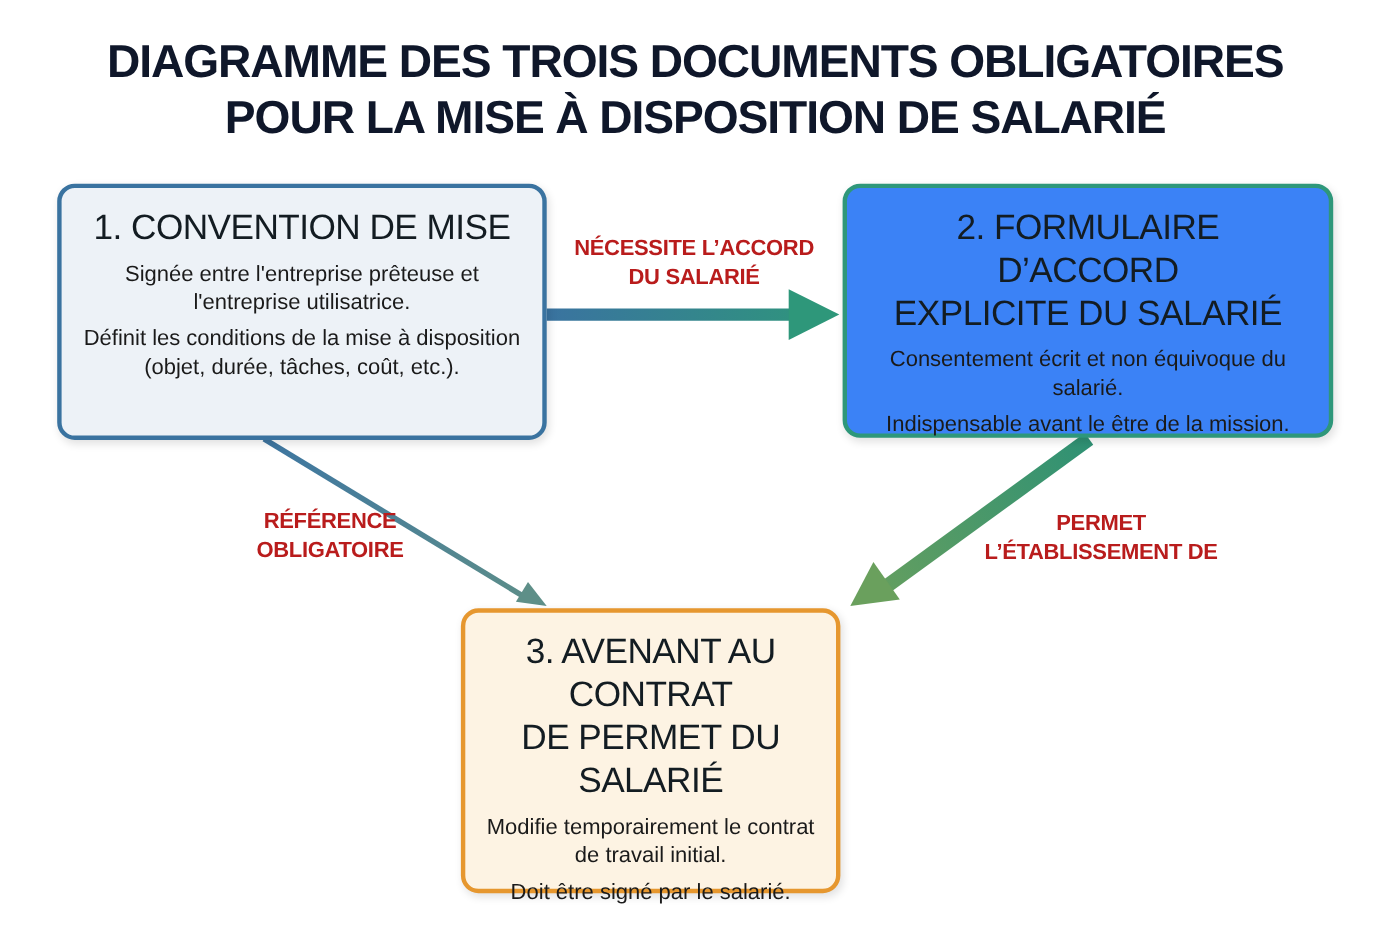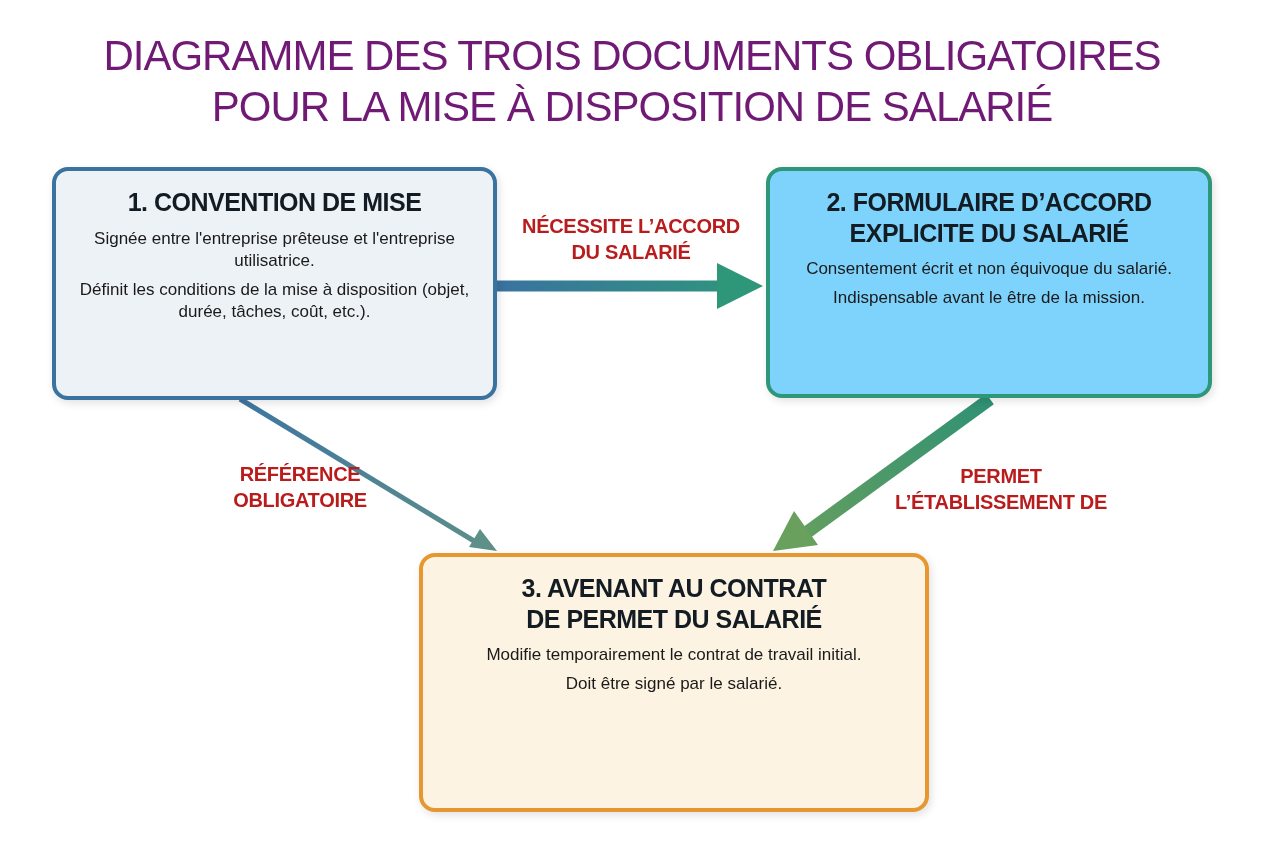--- a/index.html
+++ b/index.html
@@ -18,68 +18,68 @@
     overflow: hidden;
   }
   .page-title {
     position: absolute;
     top: 30px;
     left: 0;
     width: 1264px;
     margin: 0;
     text-align: center;
     font-size: 42px;
-    font-weight: normal;
+    font-weight: bold;
     line-height: 1.22;
     letter-spacing: -1px;
-    color: #701a75;
+    color: #0f172a;
   }
   .arrows-layer {
     position: absolute;
     top: 0;
     left: 0;
     width: 1264px;
     height: 848px;
     pointer-events: none;
   }
   .box {
     position: absolute;
     box-sizing: border-box;
     border-radius: 16px;
     border: 4px solid #999;
     padding: 16px 14px;
     text-align: center;
     box-shadow: 2px 3px 8px rgba(0,0,0,0.12);
   }
   .box h2 {
     margin: 0 0 10px 0;
-    font-size: 25px;
-    font-weight: bold;
+    font-size: 32px;
+    font-weight: normal;
     line-height: 1.22;
     letter-spacing: -0.5px;
     color: #131c22;
   }
   .box p {
     margin: 7px 0;
-    font-size: 17px;
+    font-size: 20px;
     line-height: 1.3;
     color: #1a1a1a;
   }
   .box-convention {
     left: 52px; top: 167px; width: 445px; height: 233px;
     border-color: #3a73a0;
     background: #edf2f7;
   }
   .box-formulaire {
     left: 766px; top: 167px; width: 446px; height: 231px;
     border-color: #2e977a;
-    background: #7dd3fc;
+    background: #3b82f6;
   }
   .box-avenant {
-    left: 419px; top: 553px; width: 510px; height: 259px;
+    left: 419px; top: 553px; width: 345px; height: 259px;
     border-color: #e6972f;
     background: #fdf3e3;
   }
   .arrow-label {
     position: absolute;
     text-align: center;
     font-size: 20px;
     font-weight: bold;
     line-height: 1.28;
     letter-spacing: -0.3px;

